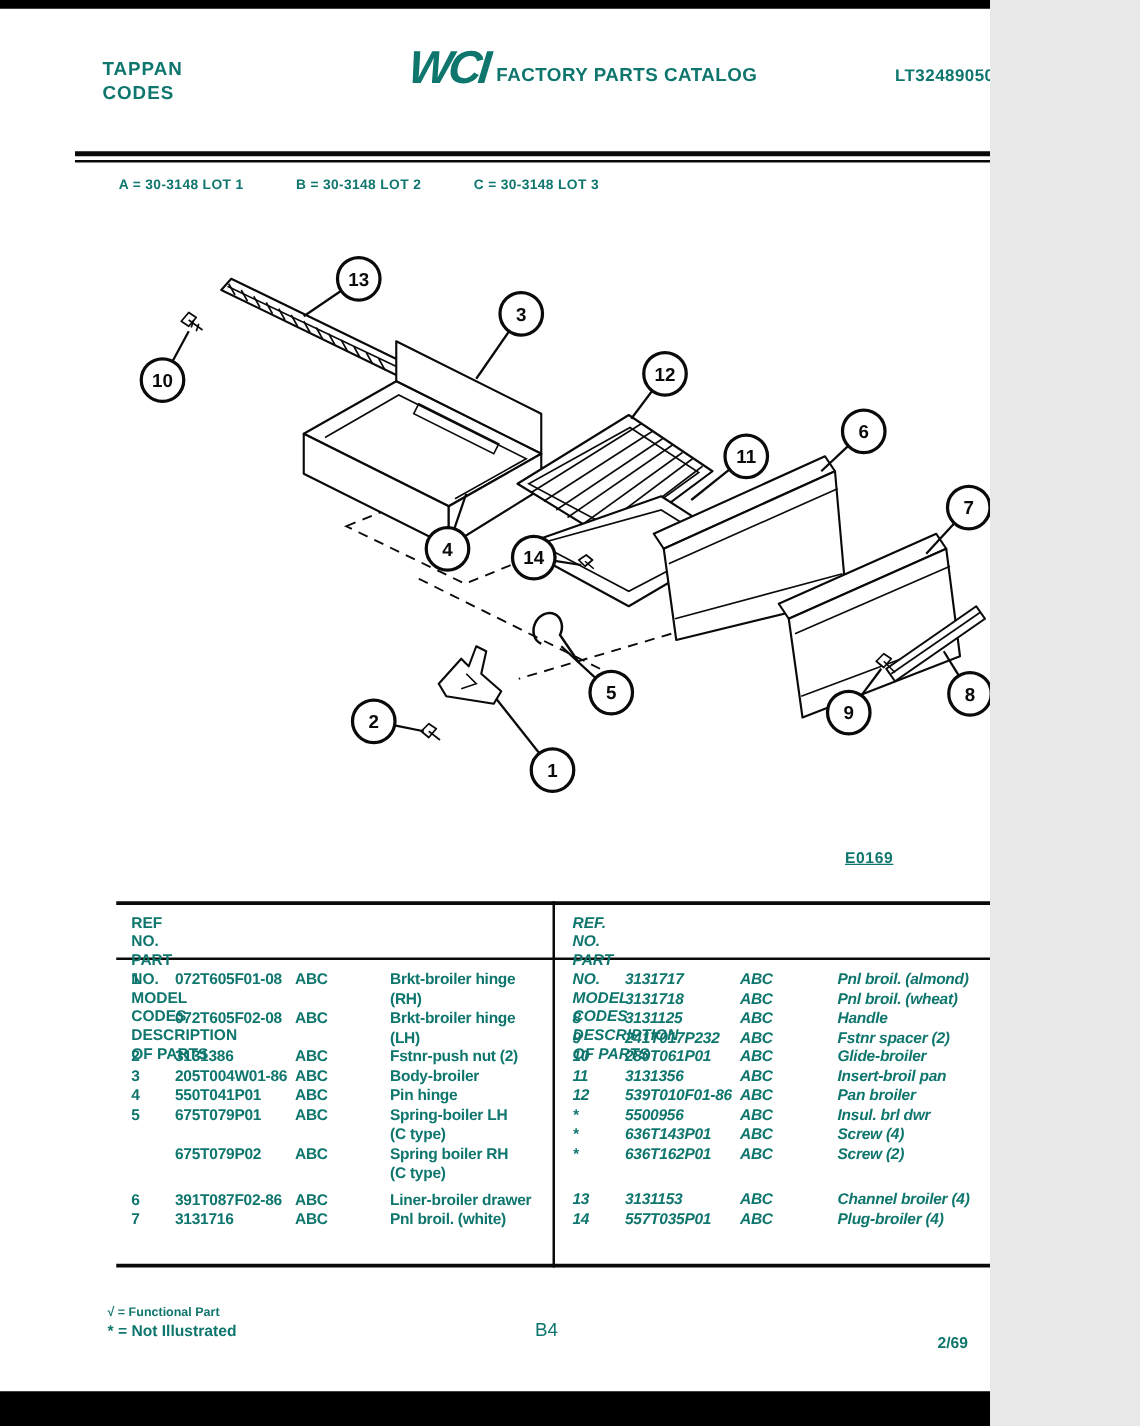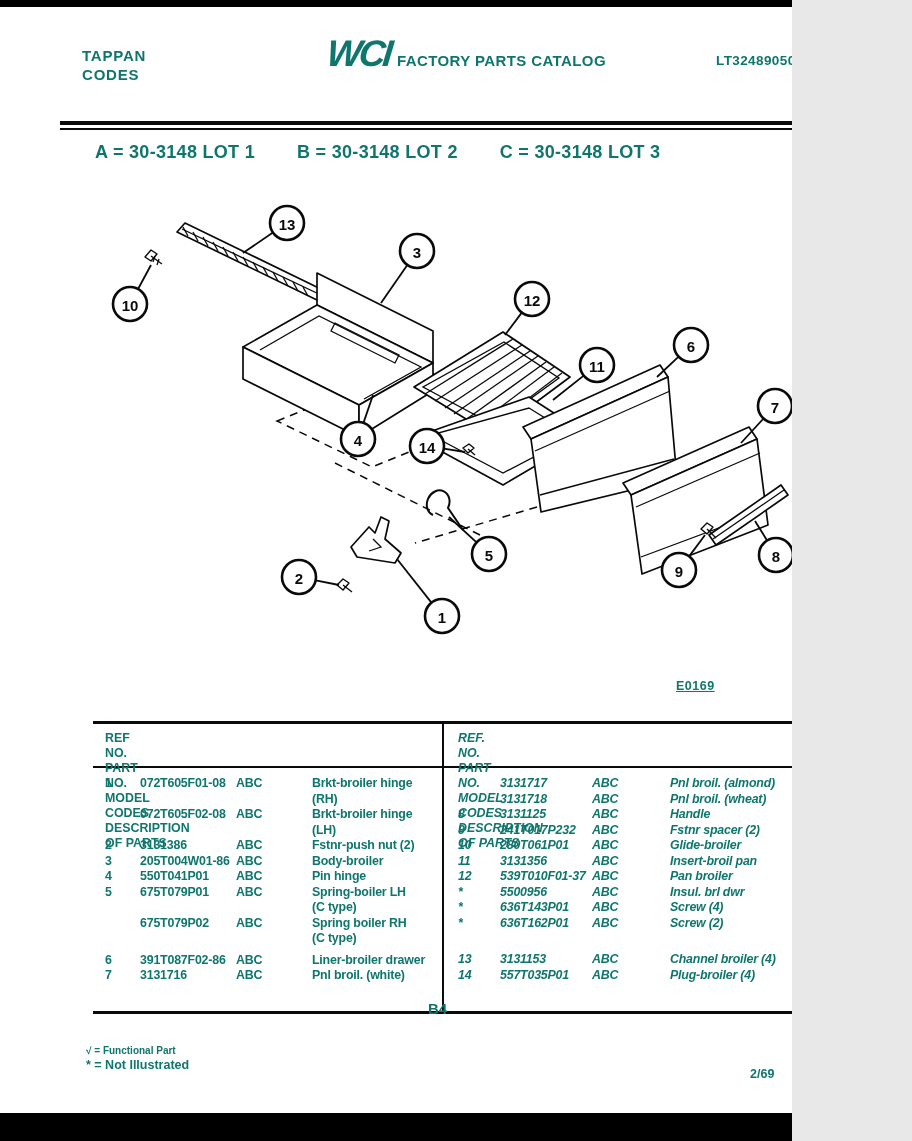--- a/index.html
+++ b/index.html
@@ -7,21 +7,21 @@
         font-family:"Liberation Sans",sans-serif;color:#0f766e;}
   .abs{position:absolute;}
   .scanbar{position:absolute;background:#000;}
   
   .brand{left:82px;top:46px;font-size:15px;font-weight:bold;letter-spacing:.8px;line-height:19px;}
   .wci-logo{left:327px;top:36px;font-size:37px;font-weight:900;font-style:italic;
             letter-spacing:-3px;transform:skewX(-6deg);line-height:36px;}
   .catalog-title{left:397px;top:52px;font-size:15px;font-weight:bold;letter-spacing:.4px;}
   .doc-number{left:716px;top:53px;font-size:13.5px;font-weight:bold;letter-spacing:.4px;text-align:right;}
   .rule{position:absolute;background:#0a0a0a;}
-  .lots{left:95px;top:142px;font-size:18px;font-weight:bold;letter-spacing:.3px;}
+  .lots{left:95px;top:142px;font-size:11px;font-weight:bold;letter-spacing:.3px;}
   .lots span{margin-right:42px;}
   
   .figure-code{left:676px;top:679px;font-size:12.5px;font-weight:bold;letter-spacing:.5px;text-decoration:underline;}
   .co-circle{fill:#fff;stroke:#0a0a0a;stroke-width:2.6;}
   .co-num{font-family:"Liberation Sans",sans-serif;font-size:15px;font-weight:bold;
           text-anchor:middle;dominant-baseline:central;fill:#0a0a0a;}
   .leader{stroke:#0a0a0a;stroke-width:1.8;}
   .part{fill:#fff;stroke:#0a0a0a;stroke-width:1.7;stroke-linejoin:round;}
   .pline{fill:none;stroke:#0a0a0a;stroke-width:1.3;}
   .dash{fill:none;stroke:#0a0a0a;stroke-width:1.5;stroke-dasharray:8 6;}
@@ -35,21 +35,21 @@
   .cell{white-space:pre-line;letter-spacing:-0.2px;}
   .trow.gap{margin-top:21px;}
   .trow.gap-sm{margin-top:6px;}
   .half-left{left:105px;top:776px;width:335px;}
   .half-right{left:458px;top:776px;width:355px;font-style:italic;}
   .hdr-left{left:105px;top:731px;width:335px;}
   .hdr-right{left:458px;top:731px;width:355px;}
   
   .legend1{left:86px;top:1045px;font-size:10px;font-weight:bold;}
   .legend2{left:86px;top:1058px;font-size:12.5px;font-weight:bold;}
-  .page-code{left:428px;top:1000px;font-size:15px;font-weight:bold;text-align:right;}
+  .page-code{left:428px;top:1056px;font-size:15px;font-weight:normal;text-align:right;}
   .date-code{left:750px;top:1067px;font-size:12.5px;font-weight:bold;}
 </style>
 </head>
 <body>
 
 <div class="page">
 
   <div class="scanbar" style="left:0;top:0;width:912px;height:7px;"></div>
   <div class="scanbar" style="left:877px;top:0;width:35px;height:1141px;"></div>
   <div class="scanbar" style="left:0;top:1113px;width:912px;height:28px;"></div>
@@ -365,21 +365,21 @@
         <span class="cell c-desc">Glide-broiler</span>
       </div>
       <div class="trow">
         <span class="cell c-ref">11</span>
         <span class="cell c-part">3131356</span>
         <span class="cell c-codes">ABC</span>
         <span class="cell c-desc">Insert-broil pan</span>
       </div>
       <div class="trow">
         <span class="cell c-ref">12</span>
-        <span class="cell c-part">539T010F01-37</span>
+        <span class="cell c-part">539T010F01-86</span>
         <span class="cell c-codes">ABC</span>
         <span class="cell c-desc">Pan broiler</span>
       </div>
       <div class="trow">
         <span class="cell c-ref">*</span>
         <span class="cell c-part">5500956</span>
         <span class="cell c-codes">ABC</span>
         <span class="cell c-desc">Insul. brl dwr</span>
       </div>
       <div class="trow">

